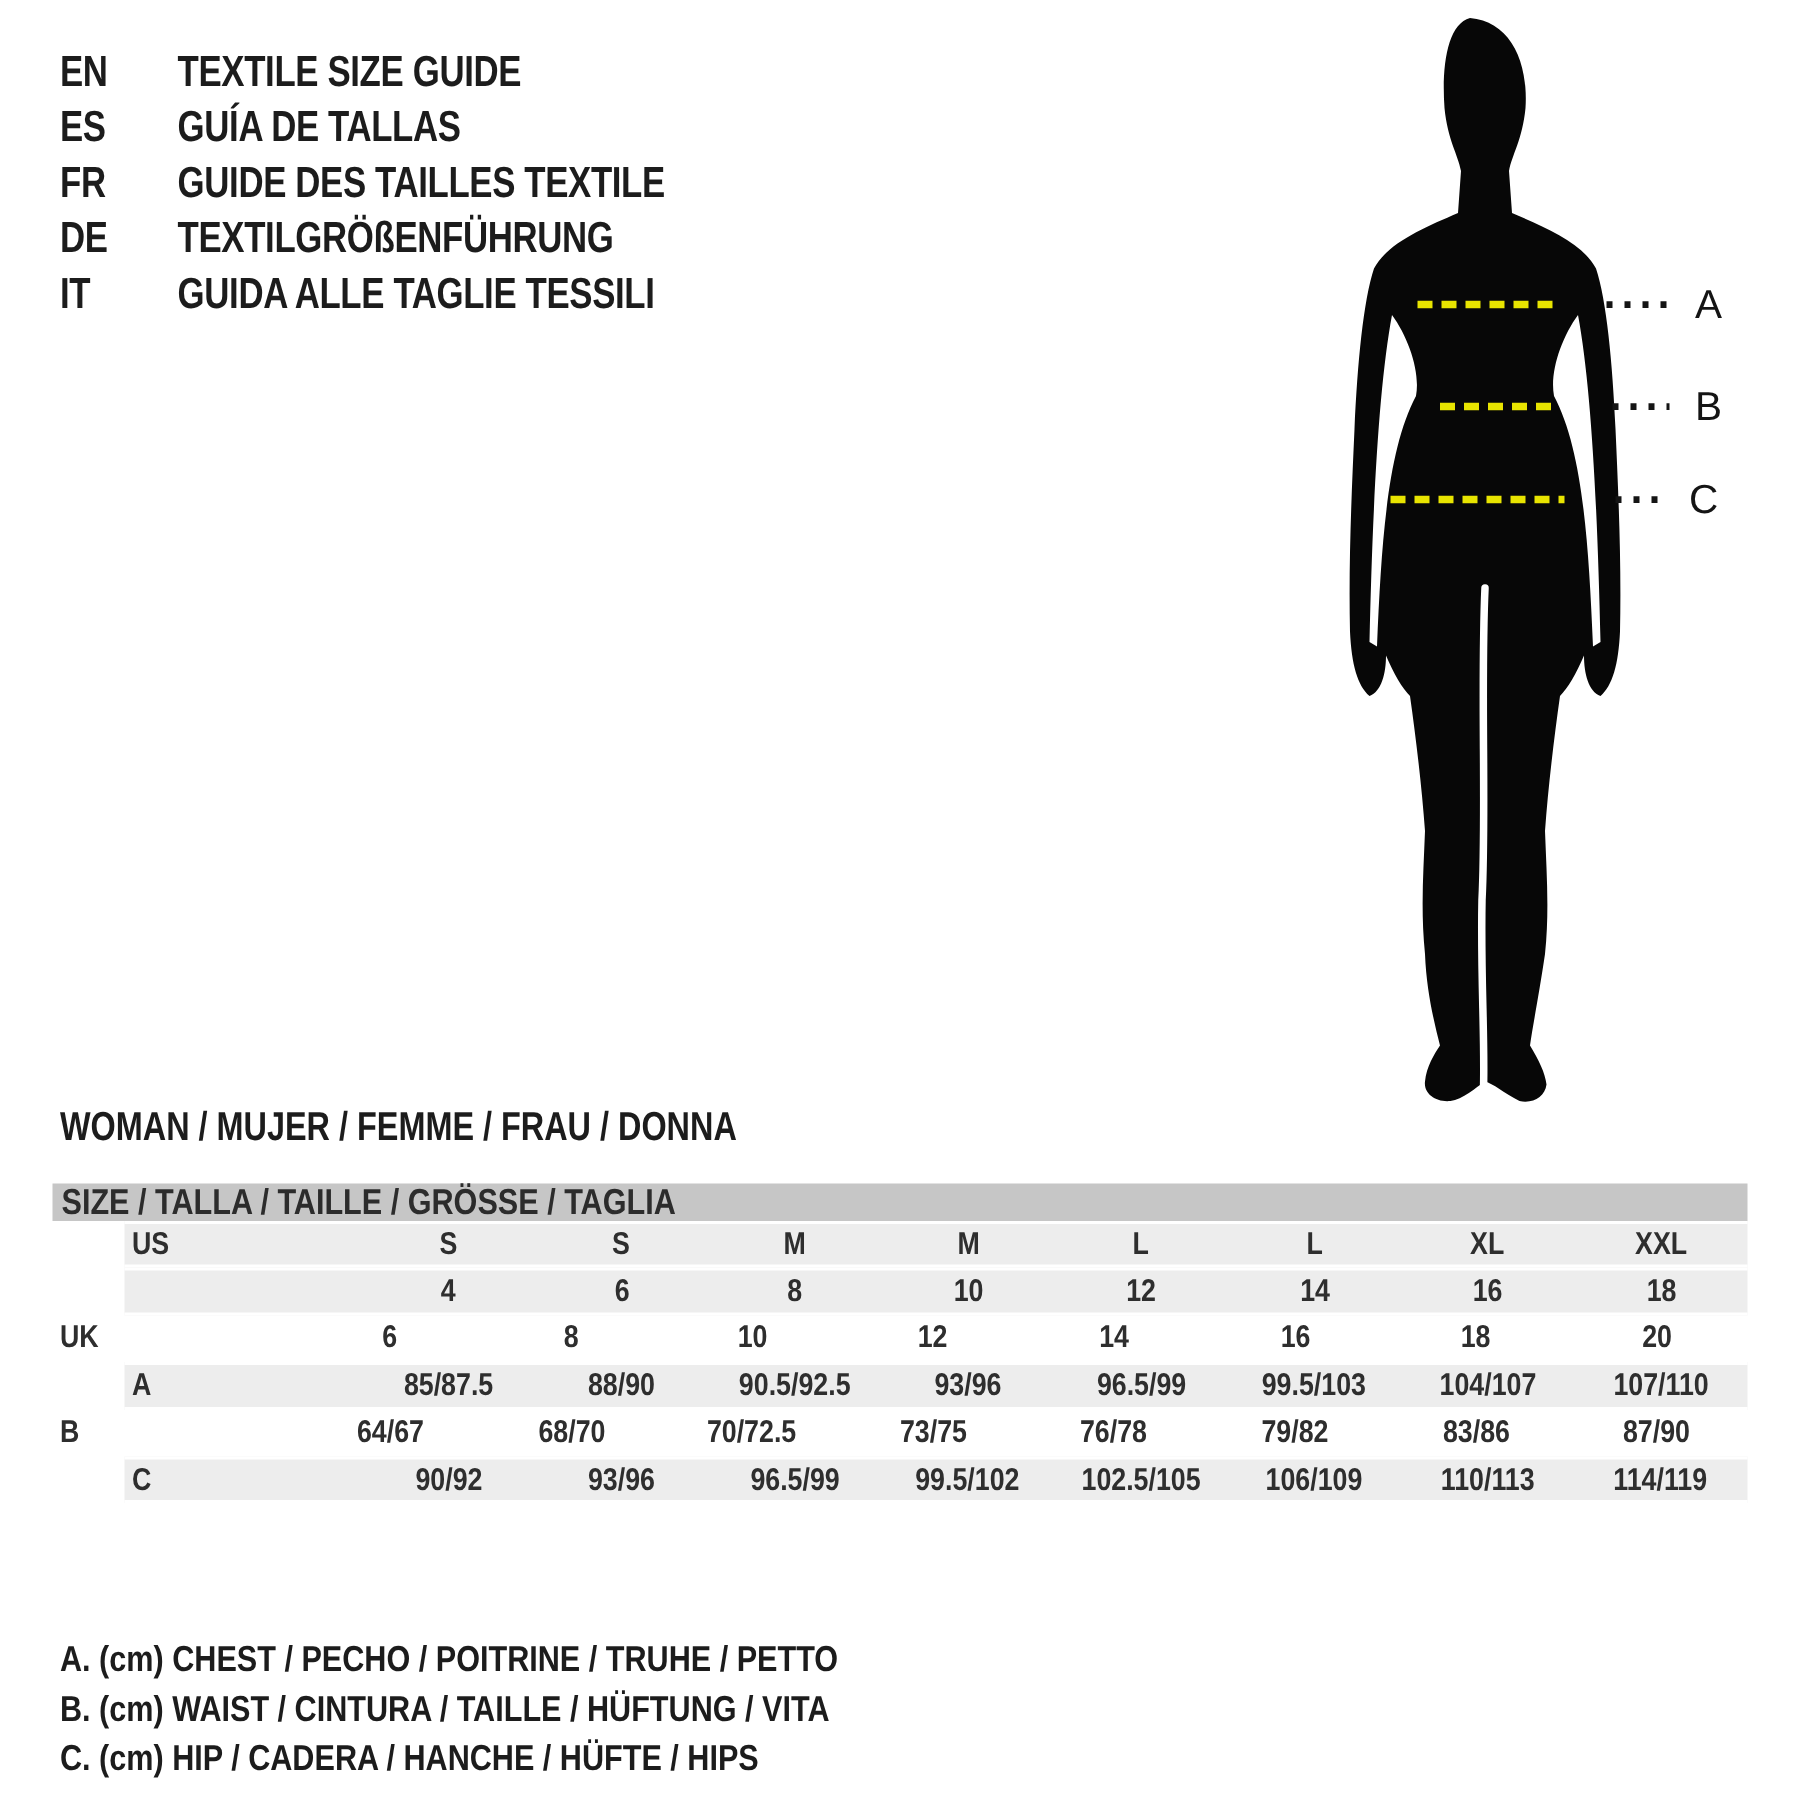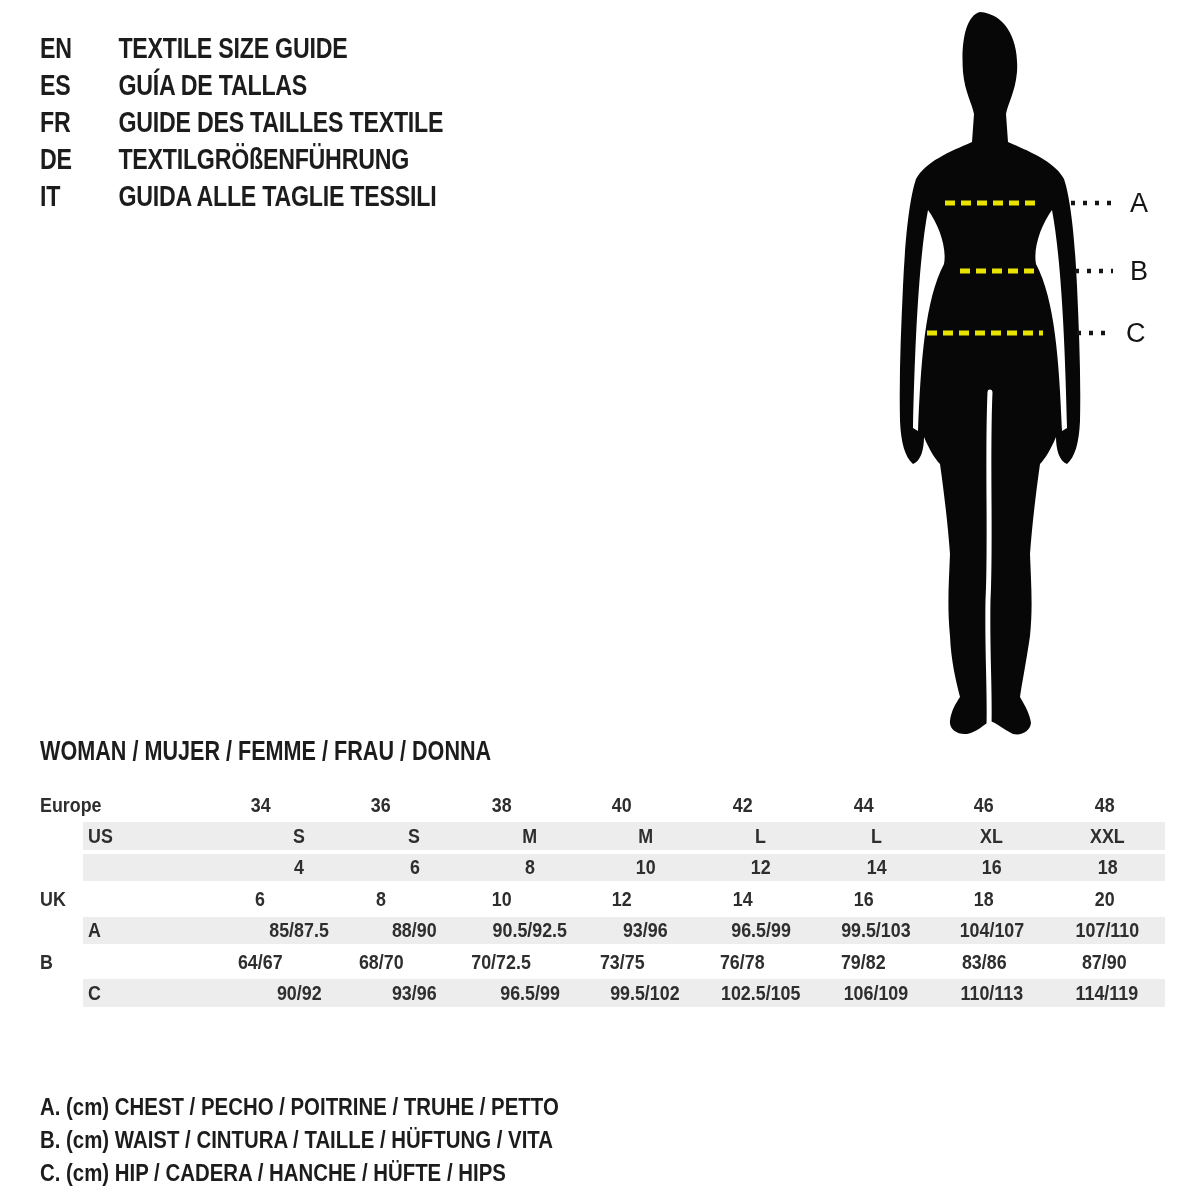--- a/index.html
+++ b/index.html
@@ -120,32 +120,24 @@
     <line x1="197" y1="333" x2="232" y2="333" stroke="#141414" stroke-width="4.5" stroke-dasharray="4 8"></line>
 
     <text class="marker-label" x="250" y="203" dominant-baseline="central">A</text>
     <text class="marker-label" x="250" y="271" dominant-baseline="central">B</text>
     <text class="marker-label" x="246" y="333" dominant-baseline="central">C</text>
   </svg>
 
   <h2 class="section-title">WOMAN / MUJER / FEMME / FRAU / DONNA</h2>
 
   <div class="size-table">
-
-    <div class="t-row">
-      <div class="t-label"><span class="cx">Europe</span></div>
-      <div class="t-cell"><span class="cx">34</span></div>
-      <div class="t-cell"><span class="cx">36</span></div>
-      <div class="t-cell"><span class="cx">38</span></div>
-      <div class="t-cell"><span class="cx">40</span></div>
-      <div class="t-cell"><span class="cx">42</span></div>
-      <div class="t-cell"><span class="cx">44</span></div>
-      <div class="t-cell"><span class="cx">46</span></div>
-      <div class="t-cell"><span class="cx">48</span></div>
-    </div>
+    <div class="t-header">
+      <span class="cx">SIZE / TALLA / TAILLE / GRÖSSE / TAGLIA</span>
+    </div>
+
 
     <div class="t-row shaded">
       <div class="t-label"><span class="cx">US</span></div>
       <div class="t-cell"><span class="cx">S</span></div>
       <div class="t-cell"><span class="cx">S</span></div>
       <div class="t-cell"><span class="cx">M</span></div>
       <div class="t-cell"><span class="cx">M</span></div>
       <div class="t-cell"><span class="cx">L</span></div>
       <div class="t-cell"><span class="cx">L</span></div>
       <div class="t-cell"><span class="cx">XL</span></div>

